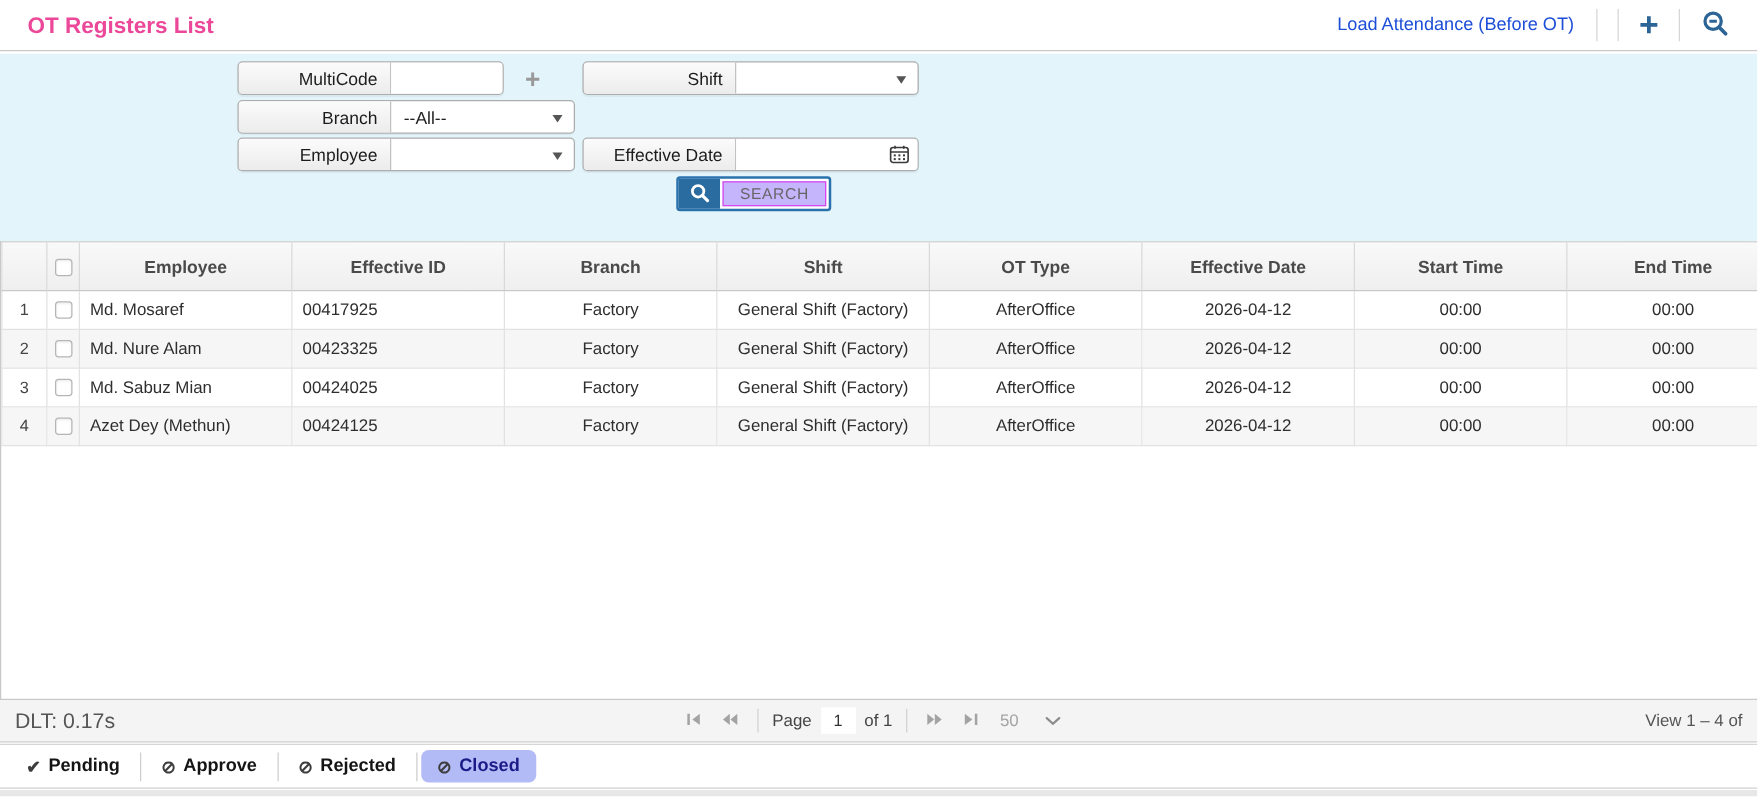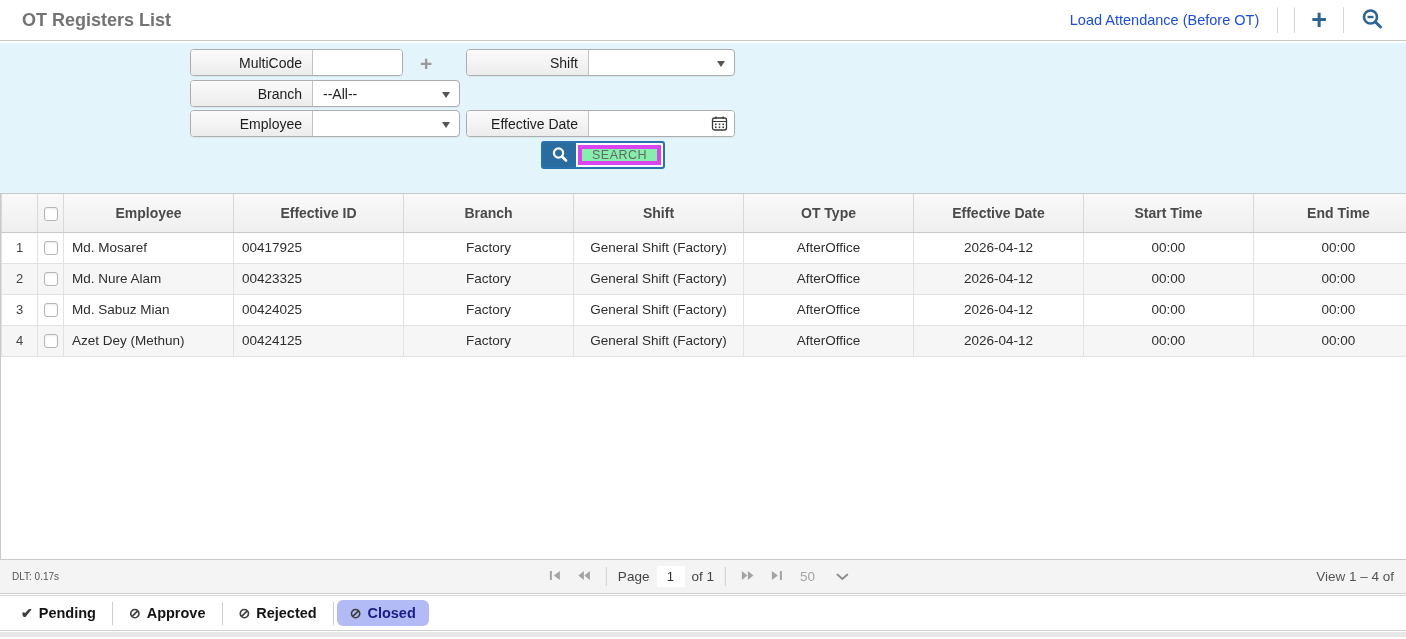--- a/index.html
+++ b/index.html
@@ -4,21 +4,21 @@
 <style>
   * { box-sizing: border-box; margin: 0; padding: 0; }
   html,body { background:#fff; }
   body { font-family: "Liberation Sans", sans-serif; }
   .page { position: relative; width: 1406px; height: 639px; background:#fff; overflow: hidden; }
 
   
   .topbar { position:absolute; top:0; left:0; width:1406px; height:41px;
             display:flex; align-items:center; justify-content:space-between;
             padding:0 14px 0 22px; background:#fff; border-bottom:1px solid #c9c9c9; }
-  .page-title { color:#737373; font-size:18px; font-weight:bold; }
+  .page-title { color:#ec4899; font-size:18px; font-weight:bold; }
   .topbar-right { display:flex; align-items:center; }
   .link-btn { background:none; border:none; color:#1d4ed8; font-size:14.5px;
               font-family:inherit; padding:6px 10px; cursor:pointer; }
   .vdiv { width:1px; height:26px; background:#d6d6d6; border-radius:2px; margin:0 8px; }
   .icon-btn { background:none; border:none; cursor:pointer; padding:2px 8px; display:flex; align-items:center; }
   .plus-big { color:#2d6496; font-size:27px; font-weight:bold; line-height:22px; }
 
   
   .filter-panel { position:absolute; top:43px; left:0; width:1406px; height:171px;
                   background:#e3f4fb; }
@@ -37,21 +37,21 @@
            border-top:6px solid #555; }
   .plus-gray { position:absolute; left:420px; top:10px; color:#999; font-size:21px;
                font-weight:bold; line-height:21px; cursor:pointer; }
   .cal-ico { position:absolute; right:6px; top:4px; cursor:pointer; }
 
   .search-btn { position:absolute; left:541px; top:98px; width:124px; height:28px;
                 display:flex; border:2px solid #2a72ad; border-radius:3px;
                 background:#fff; padding:0; cursor:pointer; font-family:inherit; }
   .search-ico { width:33px; flex:0 0 33px; background:#2a6ca0; display:flex;
                 align-items:center; justify-content:center; }
-  .search-text { flex:1; margin:2px; background:#86efac; border:4px solid #d946ef;
+  .search-text { flex:1; margin:2px; background:#c4b5fd; border:1px solid #d946ef;
                  color:#666; font-size:12.5px; letter-spacing:0.5px;
                  display:flex; align-items:center; justify-content:center; }
 
   
   .grid-wrap { position:absolute; top:193px; left:0; width:1406px; height:367px;
                border:1px solid #c9c9c9; border-right:none; overflow:hidden; background:#fff; }
   table.grid { border-collapse:collapse; table-layout:fixed; width:1422px; }
   .grid th { height:38px; background:linear-gradient(#f9f9f9,#efefef);
              border:1px solid #d9d9d9; border-top:none; border-bottom:1px solid #c9c9c9;
              font-size:14px; font-weight:bold; color:#4a4a4a; }
@@ -61,21 +61,21 @@
   .grid td.cell-left { text-align:left; padding-left:8px; }
   .grid td.rownum { color:#444; font-size:13px; }
   .cb { display:inline-block; width:14px; height:14px; background:#fff;
         border:1px solid #b5b5b5; border-radius:3px; vertical-align:middle;
         box-shadow:inset 0 1px 2px rgba(0,0,0,0.08); cursor:pointer; }
 
   
   .pager { position:absolute; top:560px; left:0; width:1406px; height:34px;
            background:#f4f4f4; border-bottom:1px solid #cfcfcf;
            display:flex; align-items:center; padding:0 12px; }
-  .dlt { font-size:10px; color:#555; }
+  .dlt { font-size:17px; color:#555; }
   .pager-center { position:absolute; left:50%; top:0; height:100%; transform:translateX(-52%);
                   display:flex; align-items:center; gap:7px; }
   .pgbtn { background:none; border:none; padding:2px 4px; cursor:pointer; display:flex; align-items:center; }
   .pgsep { width:1px; height:19px; background:#d2d2d2; margin:0 4px; }
   .pg-label { font-size:13.5px; color:#444; }
   .pg-input { width:28px; height:21px; border:none; background:#fff; text-align:center;
               font-size:13px; font-family:inherit; color:#333; outline:none; }
   .pg-size { font-size:13.5px; color:#a5a5a5; margin-left:6px; }
   .pg-caret { margin-left:14px; display:flex; align-items:center; cursor:pointer; }
   .view-range { margin-left:auto; font-size:13.5px; color:#555; white-space:nowrap; }

